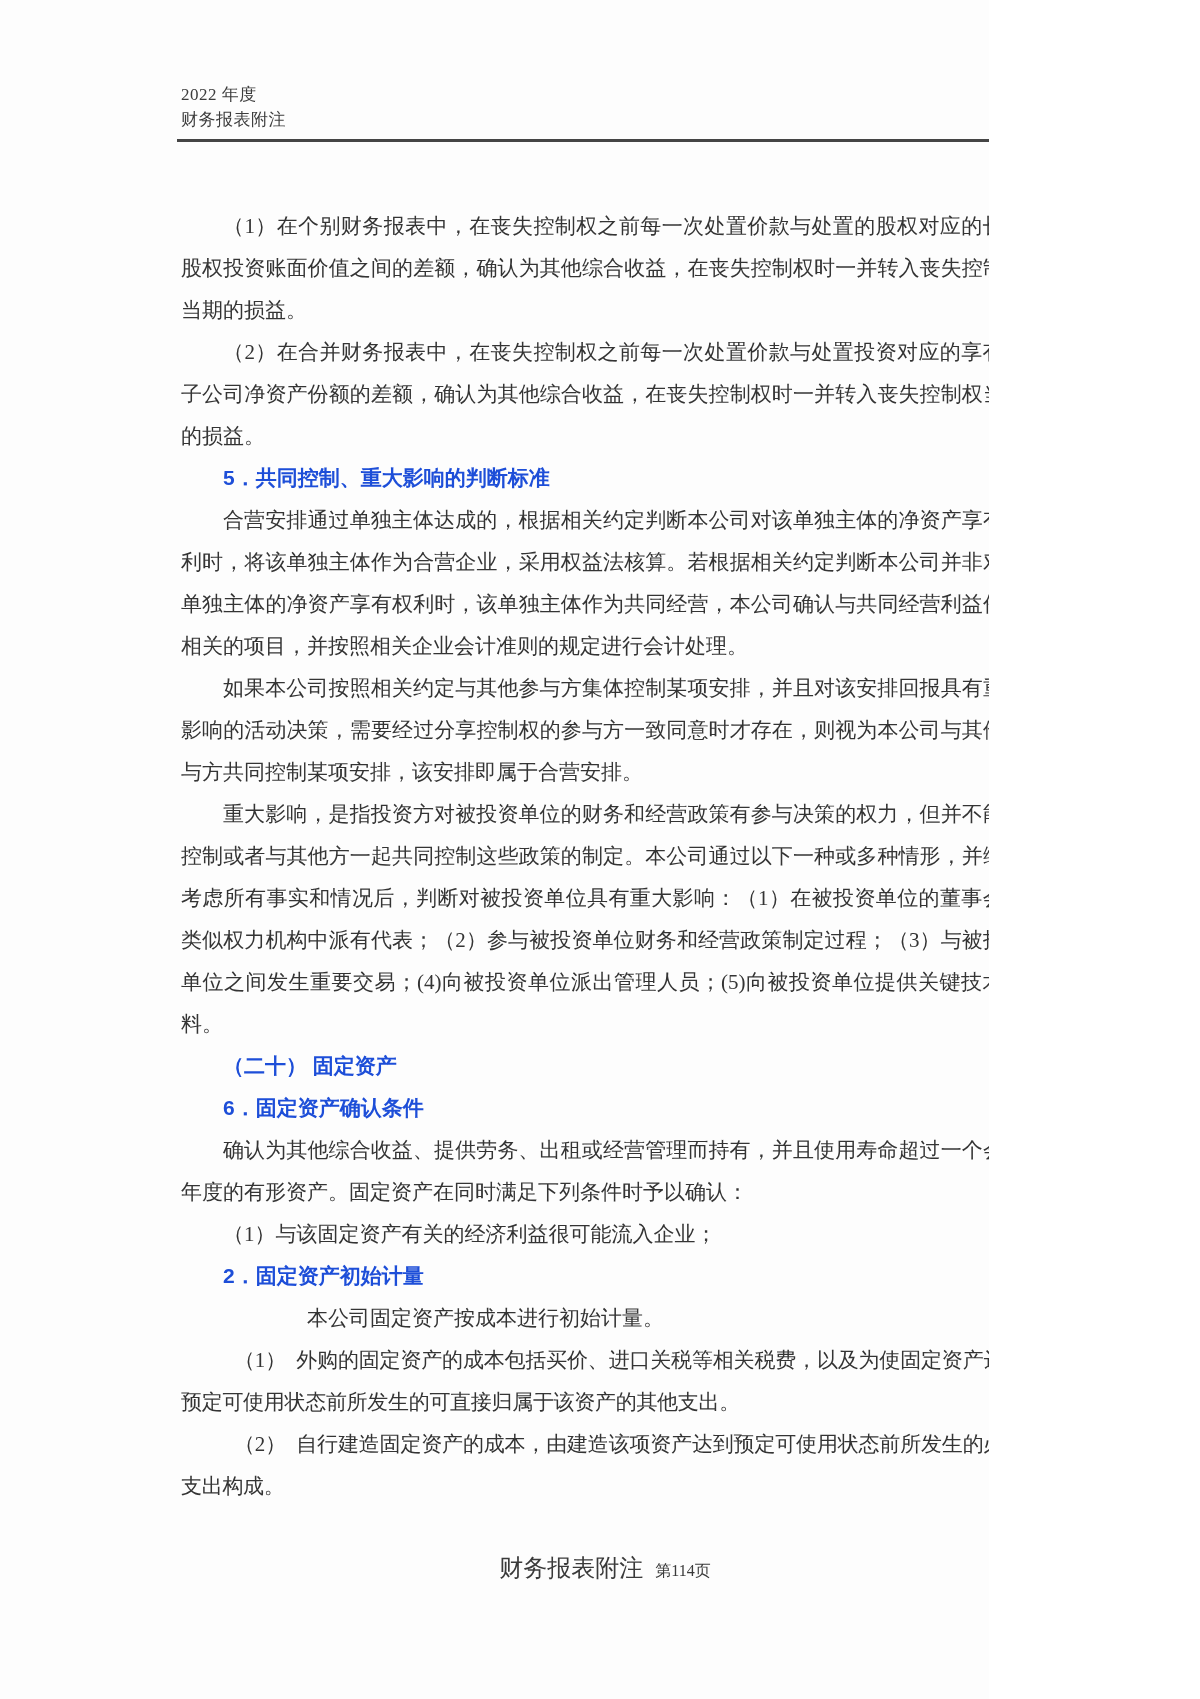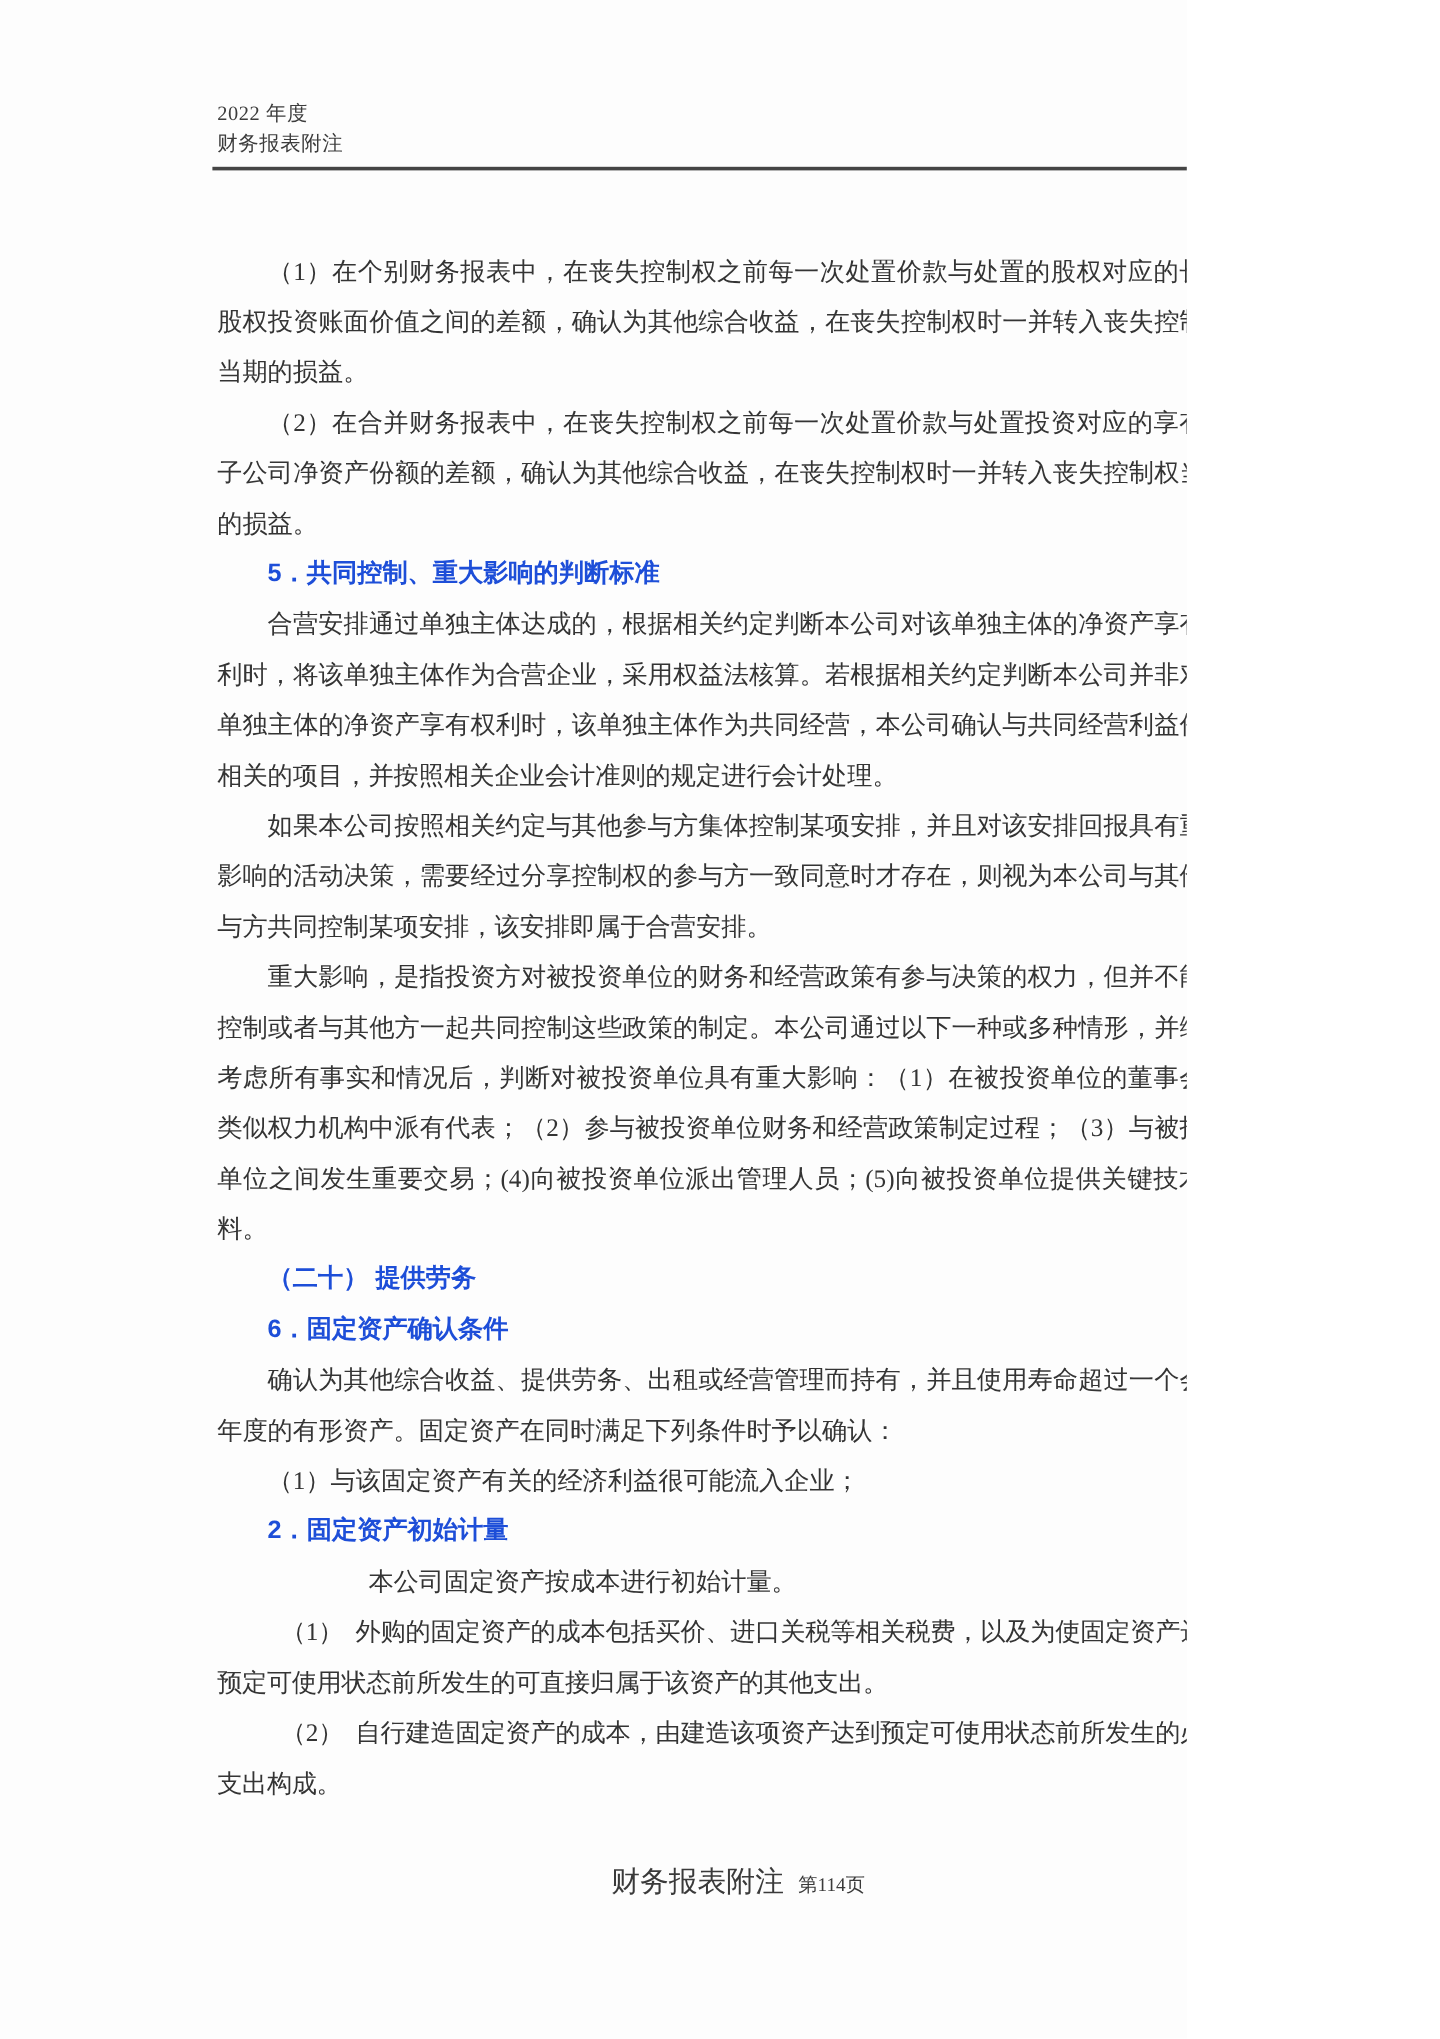--- a/index.html
+++ b/index.html
@@ -53,21 +53,21 @@
   .deep { text-indent: 126px; }
   .sub {
     margin-left: 84px;
     text-indent: 53px;
     letter-spacing: -0.3px;
   }
   
   .page-footer {
     position: absolute;
     top: 1552px;
-    left: 193px;
+    left: 183px;
     width: 844px;
     text-align: center;
     color: #3a3a3a;
     white-space: nowrap;
   }
   .f-title { font-size: 24px; }
   .f-page  { font-size: 16px; margin-left: 12px; }
 </style>
 </head>
 <body>
@@ -79,21 +79,21 @@
     <div class="hl">财务报表附注</div>
   </header>
 
   <main class="content">
     <p class="indent">（1）在个别财务报表中，在丧失控制权之前每一次处置价款与处置的股权对应的长期股权投资账面价值之间的差额，确认为其他综合收益，在丧失控制权时一并转入丧失控制权当期的损益。</p>
     <p class="indent">（2）在合并财务报表中，在丧失控制权之前每一次处置价款与处置投资对应的享有该子公司净资产份额的差额，确认为其他综合收益，在丧失控制权时一并转入丧失控制权当期的损益。</p>
     <p class="h gap-30">5．共同控制、重大影响的判断标准</p>
     <p class="indent">合营安排通过单独主体达成的，根据相关约定判断本公司对该单独主体的净资产享有权利时，将该单独主体作为合营企业，采用权益法核算。若根据相关约定判断本公司并非对该单独主体的净资产享有权利时，该单独主体作为共同经营，本公司确认与共同经营利益份额相关的项目，并按照相关企业会计准则的规定进行会计处理。</p>
     <p class="indent">如果本公司按照相关约定与其他参与方集体控制某项安排，并且对该安排回报具有重大影响的活动决策，需要经过分享控制权的参与方一致同意时才存在，则视为本公司与其他参与方共同控制某项安排，该安排即属于合营安排。</p>
     <p class="indent">重大影响，是指投资方对被投资单位的财务和经营政策有参与决策的权力，但并不能够控制或者与其他方一起共同控制这些政策的制定。本公司通过以下一种或多种情形，并综合考虑所有事实和情况后，判断对被投资单位具有重大影响：（1）在被投资单位的董事会或类似权力机构中派有代表；（2）参与被投资单位财务和经营政策制定过程；（3）与被投资单位之间发生重要交易；(4)向被投资单位派出管理人员；(5)向被投资单位提供关键技术资料。</p>
-    <p class="h gap-12">（二十） 提供劳务</p>
+    <p class="h gap-12">（二十） 固定资产</p>
     <p class="h">6．固定资产确认条件</p>
     <p class="indent">确认为其他综合收益、提供劳务、出租或经营管理而持有，并且使用寿命超过一个会计年度的有形资产。固定资产在同时满足下列条件时予以确认：</p>
     <p class="indent">（1）与该固定资产有关的经济利益很可能流入企业；</p>
     <p class="h">2．固定资产初始计量</p>
     <p class="deep">本公司固定资产按成本进行初始计量。</p>
     <p class="sub">（1） 外购的固定资产的成本包括买价、进口关税等相关税费，以及为使固定资产达到预定可使用状态前所发生的可直接归属于该资产的其他支出。</p>
     <p class="sub">（2） 自行建造固定资产的成本，由建造该项资产达到预定可使用状态前所发生的必要支出构成。</p>
   </main>
 
   <footer class="page-footer">

